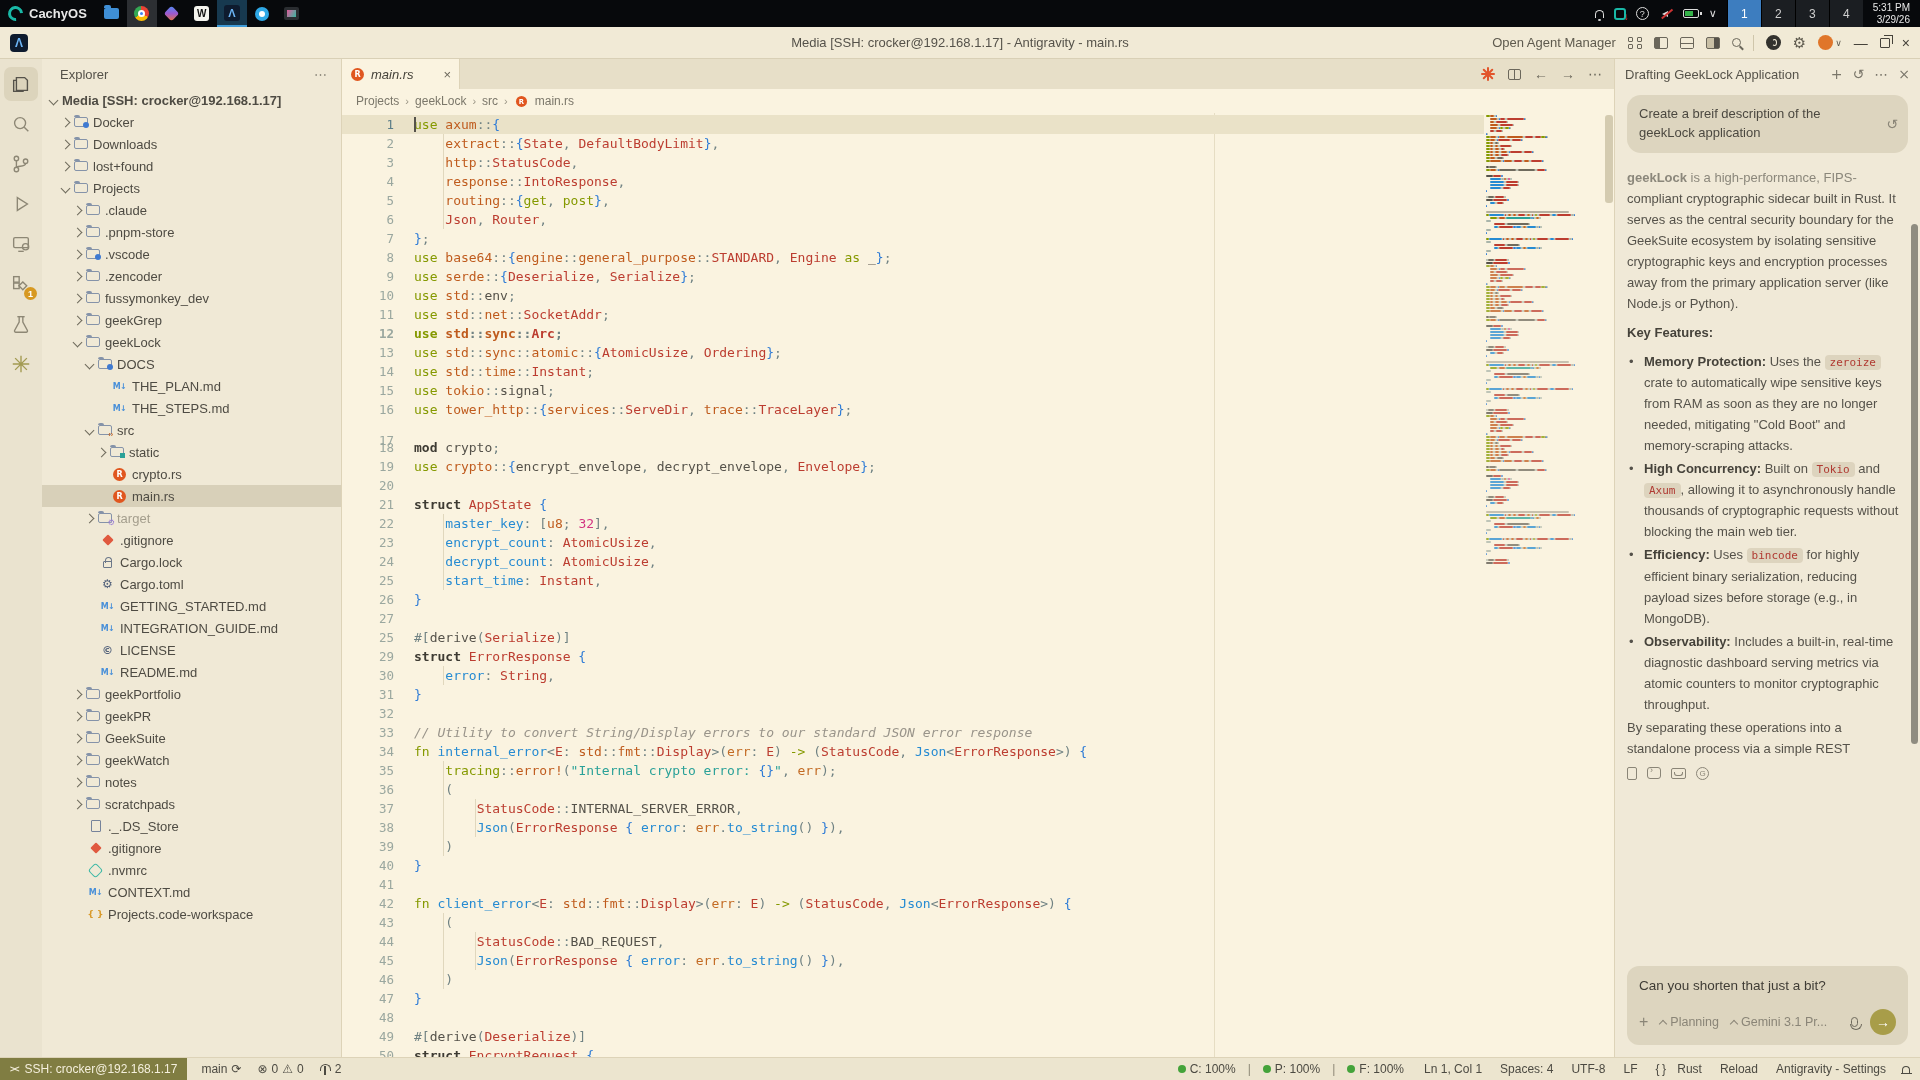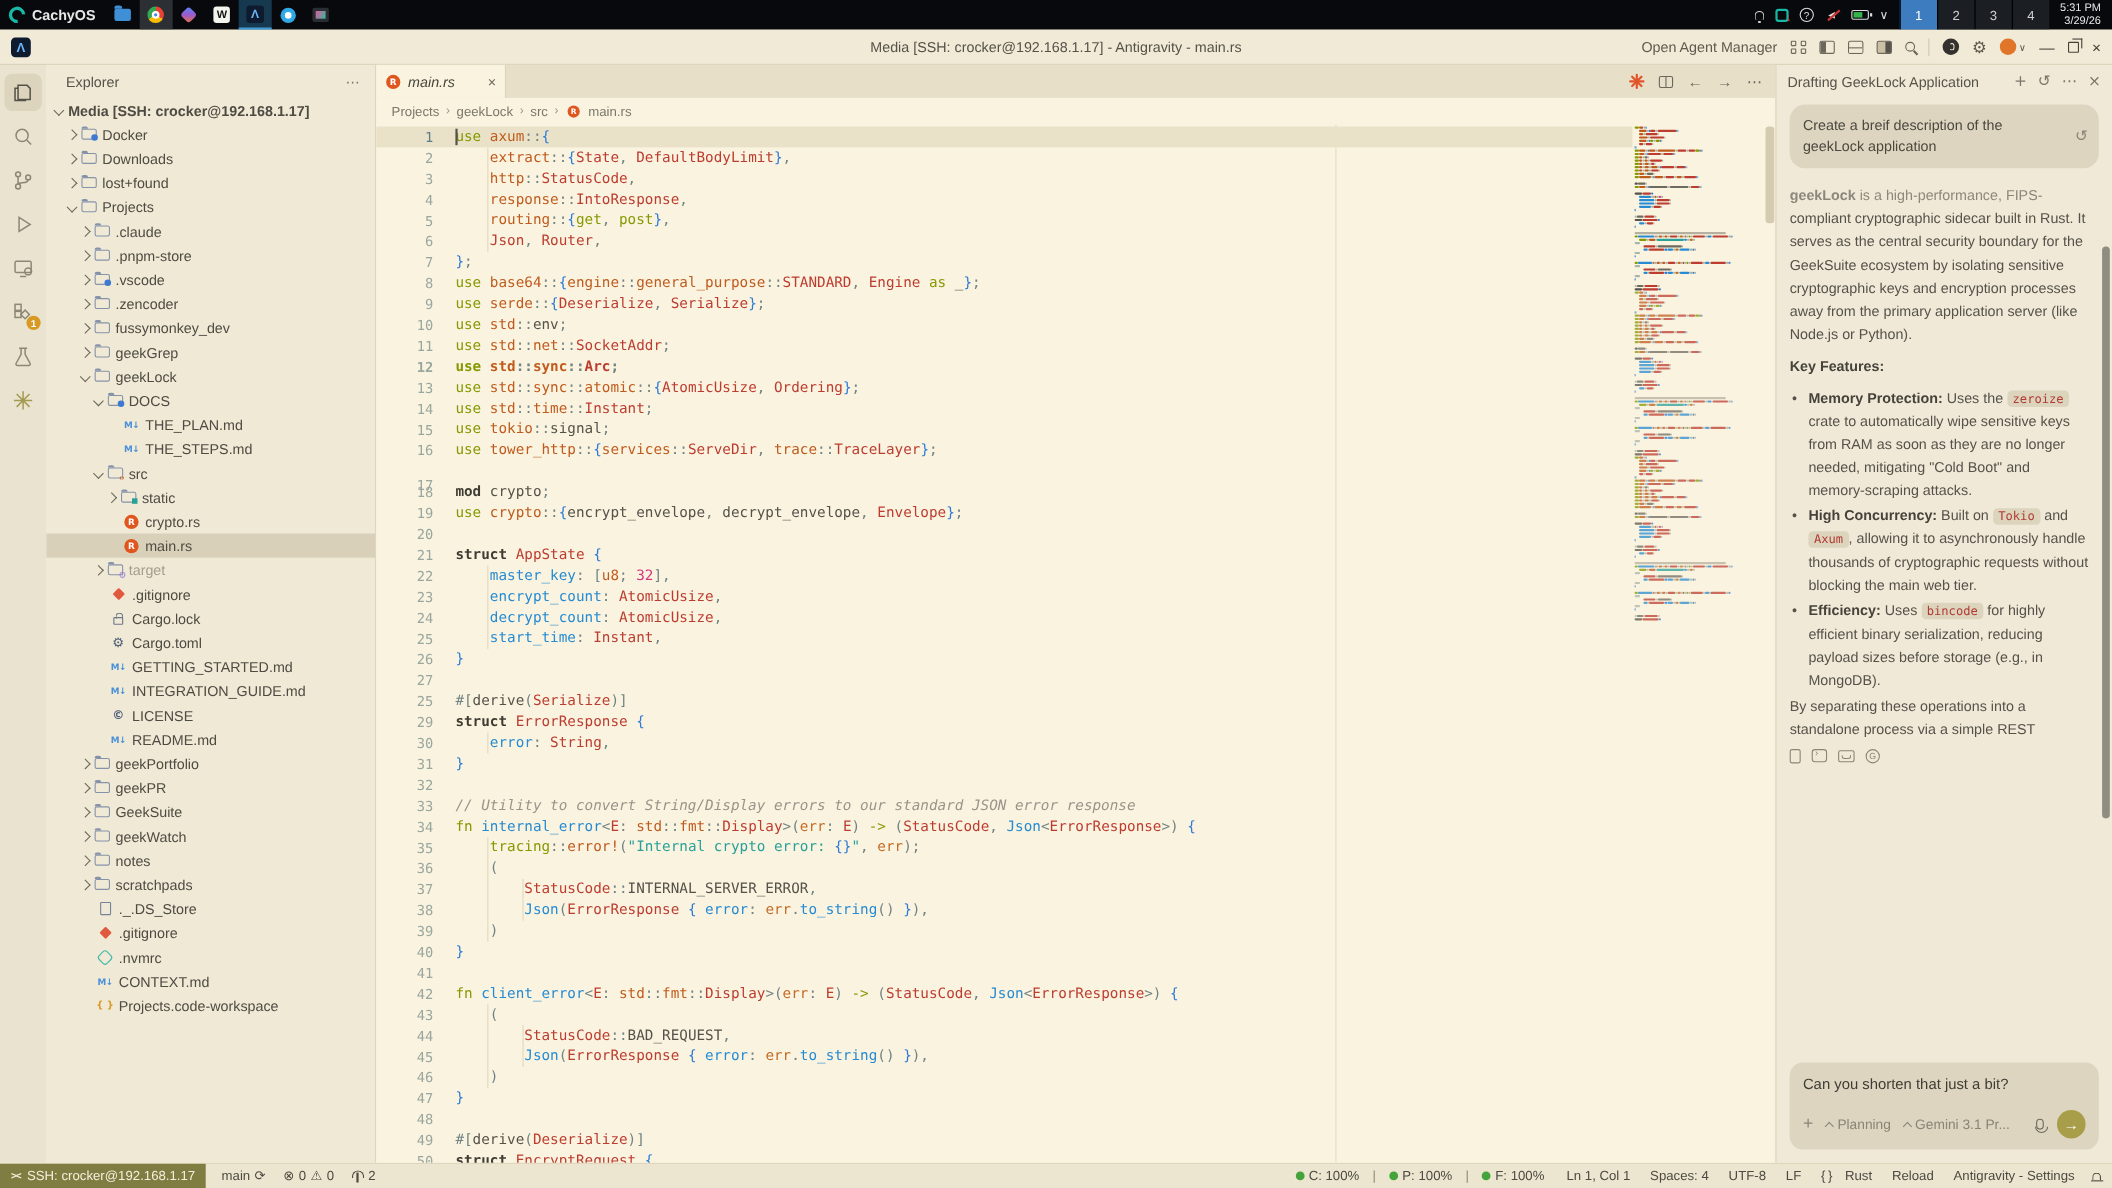--- a/index.html
+++ b/index.html
@@ -1788,20 +1788,21 @@
         <span>Create a breif description of the geekLock application</span>
         <span class="redo">↺</span>
       </div>
       <div class="resp" id="resp">
           <p><span class="dim"><b>geekLock</b></span><span class="dim"><span> is a high-performance, FIPS-</span></span><span>compliant cryptographic sidecar built in Rust. It serves as the central security boundary for the GeekSuite ecosystem by isolating sensitive cryptographic keys and encryption processes away from the primary application server (like Node.js or Python).</span></p>
           <p><b>Key Features:</b></p>
           <ul>
             <li><b>Memory Protection:</b><span> Uses the </span><span class="cpill">zeroize</span><span> crate to automatically wipe sensitive keys from RAM as soon as they are no longer needed, mitigating "Cold Boot" and memory-scraping attacks.</span></li>
             <li><b>High Concurrency:</b><span> Built on </span><span class="cpill">Tokio</span><span> and </span><span class="cpill">Axum</span><span>, allowing it to asynchronously handle thousands of cryptographic requests without blocking the main web tier.</span></li>
             <li><b>Efficiency:</b><span> Uses </span><span class="cpill">bincode</span><span> for highly efficient binary serialization, reducing payload sizes before storage (e.g., in MongoDB).</span></li>
+            <li><b>Observability:</b><span> Includes a built-in, real-time diagnostic dashboard serving metrics via atomic counters to monitor cryptographic throughput.</span></li>
           </ul>
           <p><span>By separating these operations into a standalone process via a simple REST</span></p>
         </div>
       <div class="resp-icons">
         <span class="ri-file"></span>
         <span class="ri-term"></span>
         <span class="ri-inbox"></span>
         <span class="ri-g">G</span>
       </div>
     </div>

